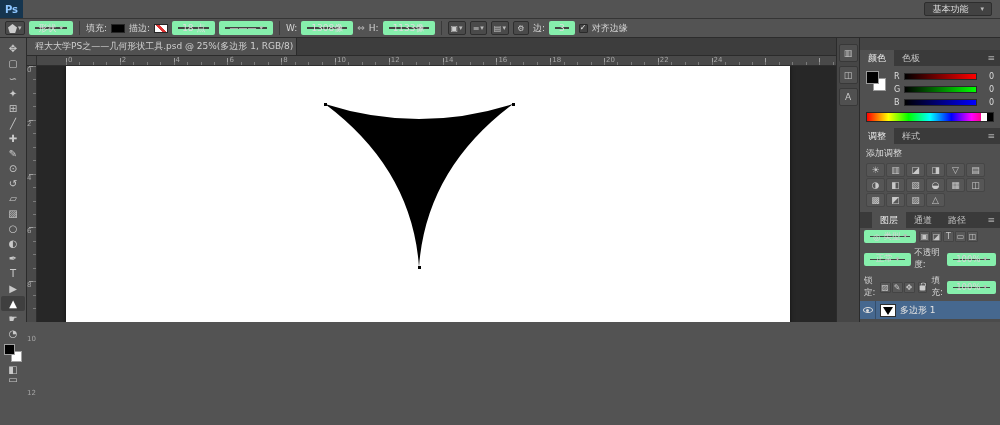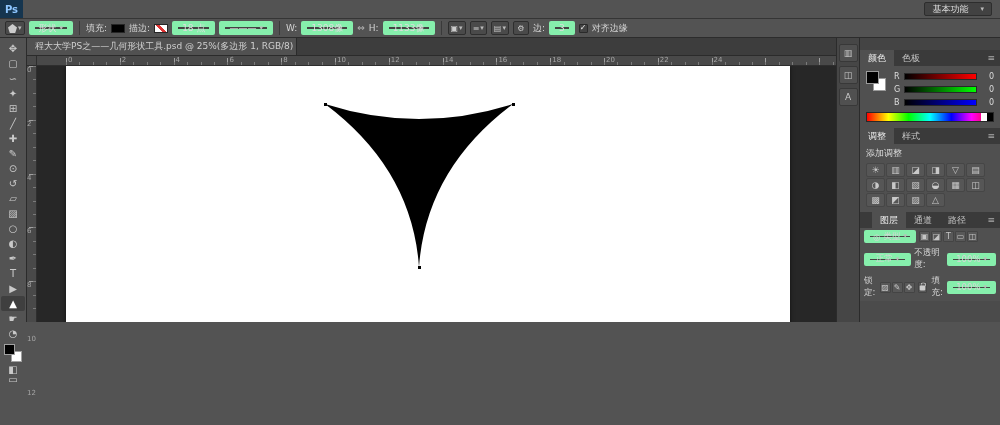--- a/index.html
+++ b/index.html
@@ -575,20 +575,28 @@
             </span>
           <span style="margin-left:2px;">填充:</span>
           <div class="opt-field">
             <span>100%</span>
             <span class="caret">▾</span>
           </div>
         </div>
 
         <div class="layer-list">
 
+            <div class="layer-row selected">
+              <span class="eye-cell">
+                <span class="eye"></span>
+              </span>
+              <span class="thumb shape"></span>
+              <span class="layer-name">多边形 1</span>
+
+            </div>
 
           </div>
 
         <div class="layers-spacer"></div>
       </div>
     </div>
   </div>
 
 </div>
 

